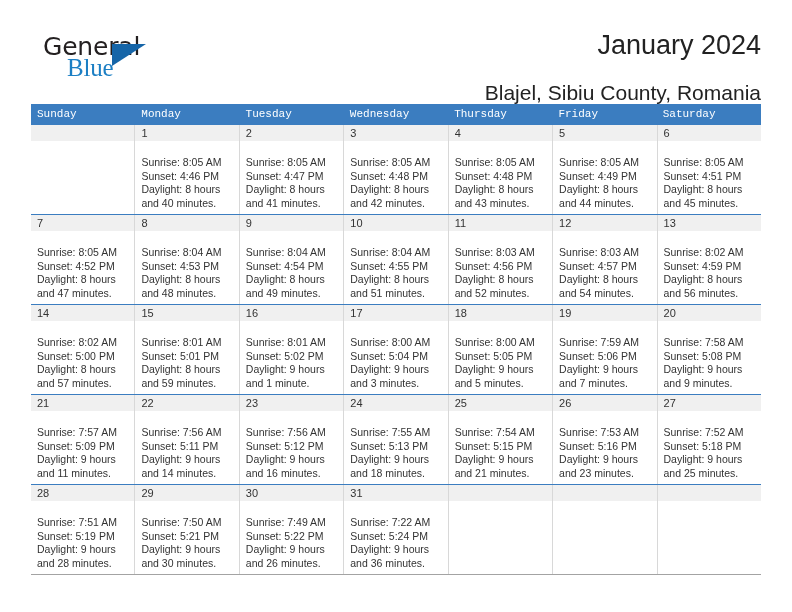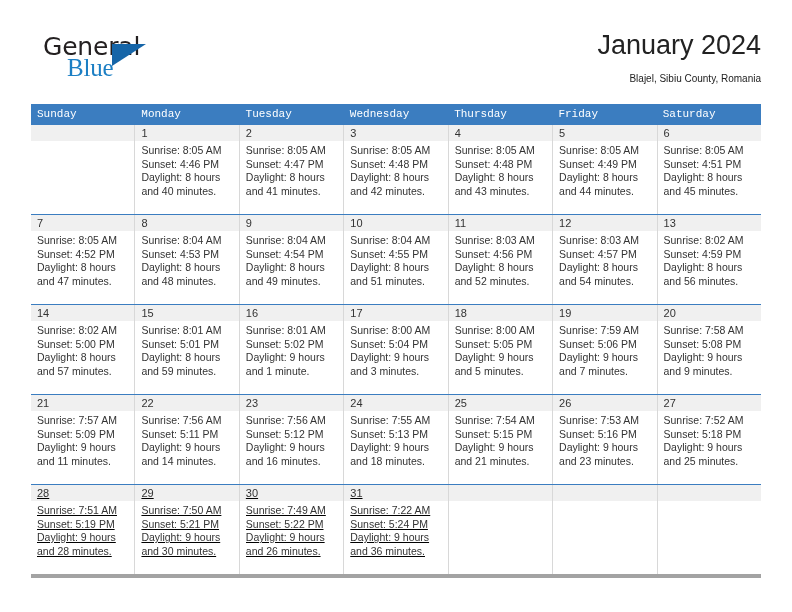--- a/index.html
+++ b/index.html
@@ -72,24 +72,24 @@
     top: 0;
     text-align: right;
   }
   .cal-title {
     font-size: 27px;
     color: #222222;
     line-height: 34px;
     white-space: nowrap;
   }
   .cal-subtitle {
-    font-size: 10px;
+    font-size: 21px;
     color: #222222;
     line-height: 22px;
-    margin-top: 6px;
+    margin-top: 20px;
     white-space: nowrap;
   }
 
   
   .calendar {
     position: absolute;
     left: 31px;
     top: 104px;
     width: 730px;
   }
@@ -111,22 +111,21 @@
     overflow: hidden;
     font-family: Liberation Mono, monospace;
   }
   .week {
     display: flex;
     width: 100%;
     border-bottom: 1px solid #3b7dc0;
     box-sizing: border-box;
   }
   .week:last-child {
-    border-bottom: 4px solid #a3a3a3;
-    text-decoration: underline;
+    border-bottom: 1px solid #a3a3a3;
   }
   .day {
     flex: 1 1 0;
     min-width: 0;
     height: 89px;
     box-sizing: border-box;
     border-right: 1px solid #d8d8d8;
     position: relative;
     background: #ffffff;
   }
@@ -144,20 +143,21 @@
     box-sizing: border-box;
   }
   .day.empty .day-num {
     background: #f0f0f0;
   }
   .day-info {
     padding: 3px 5px 0 6px;
     font-size: 10.5px;
     line-height: 13.6px;
     color: #333333;
+    margin-top: 12px;
   }
   .day-info div {
     white-space: nowrap;
     overflow: hidden;
   }
 </style>
 </head>
 <body>
 
 <div class="page">

